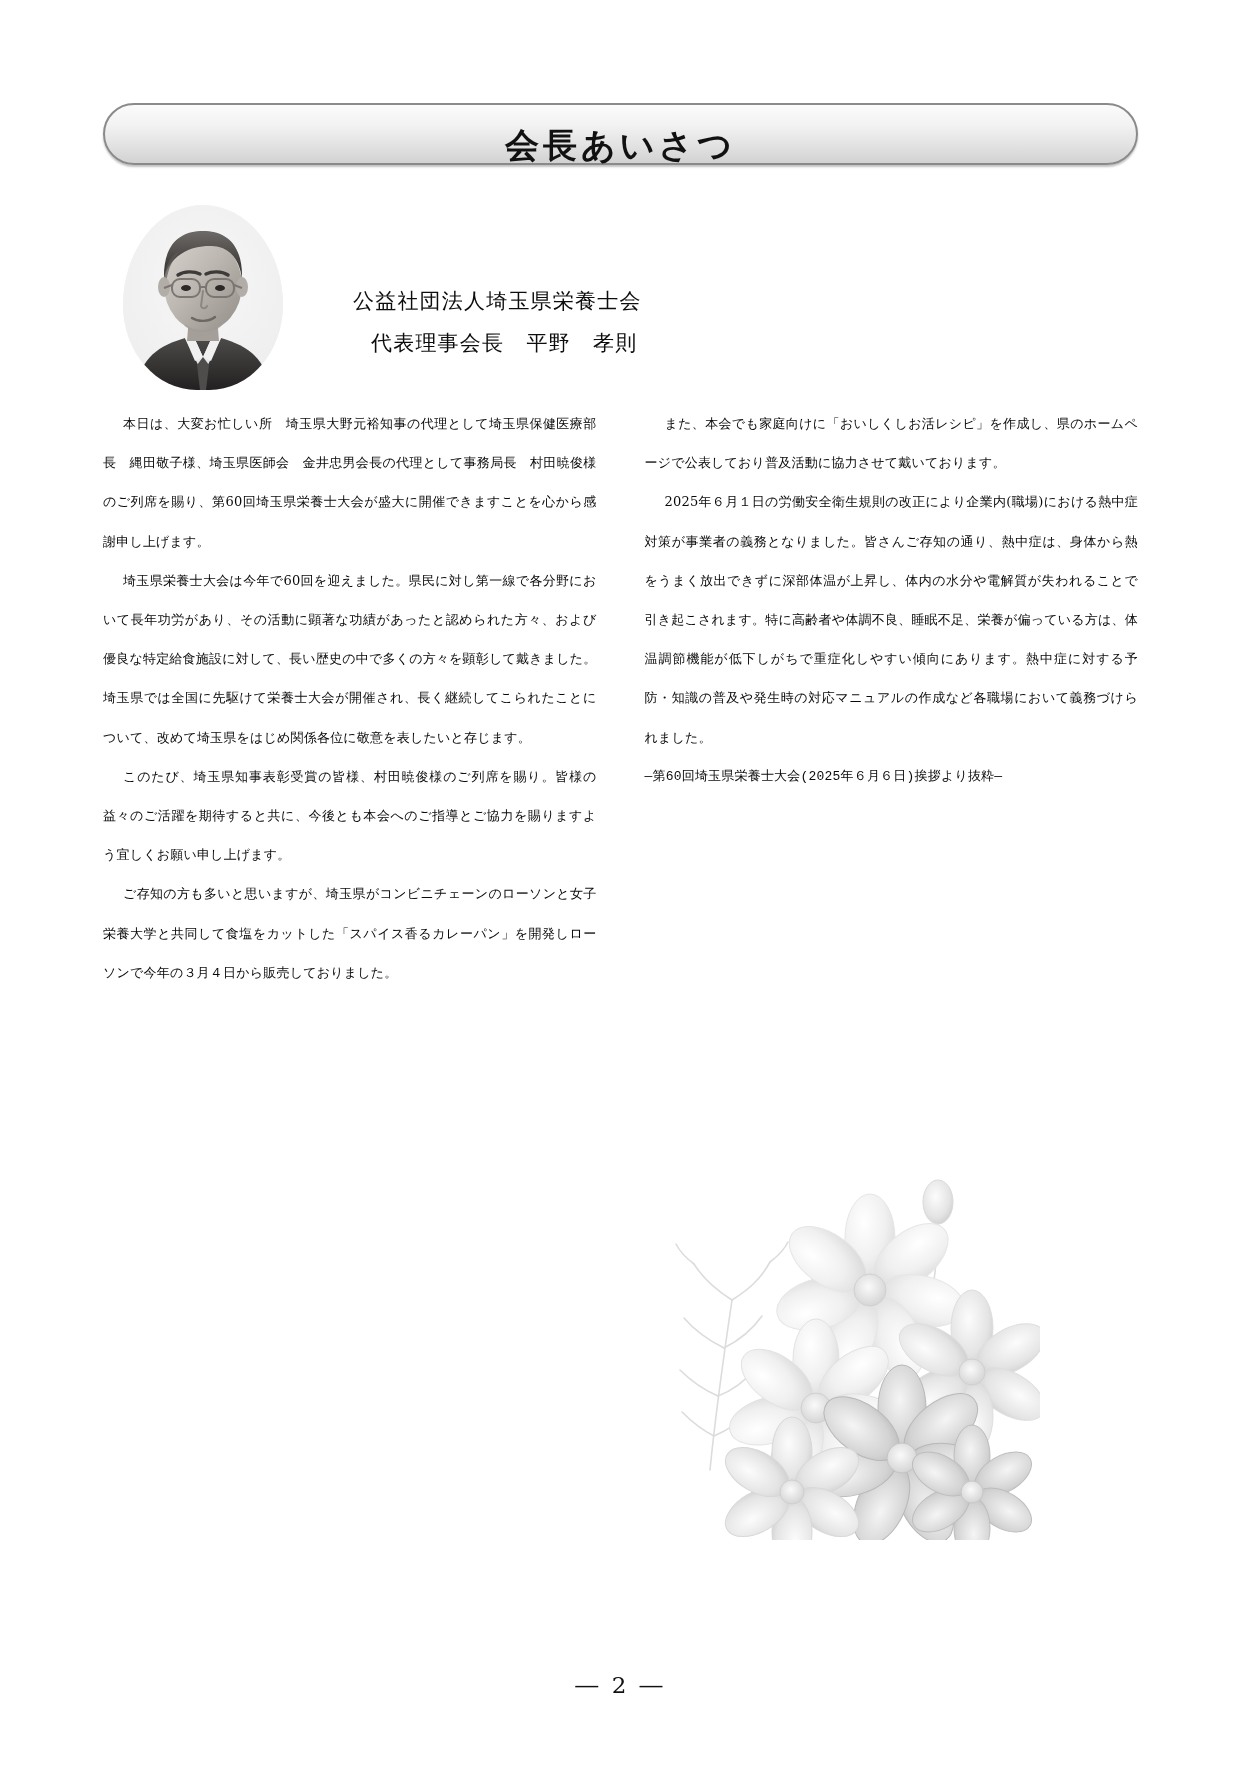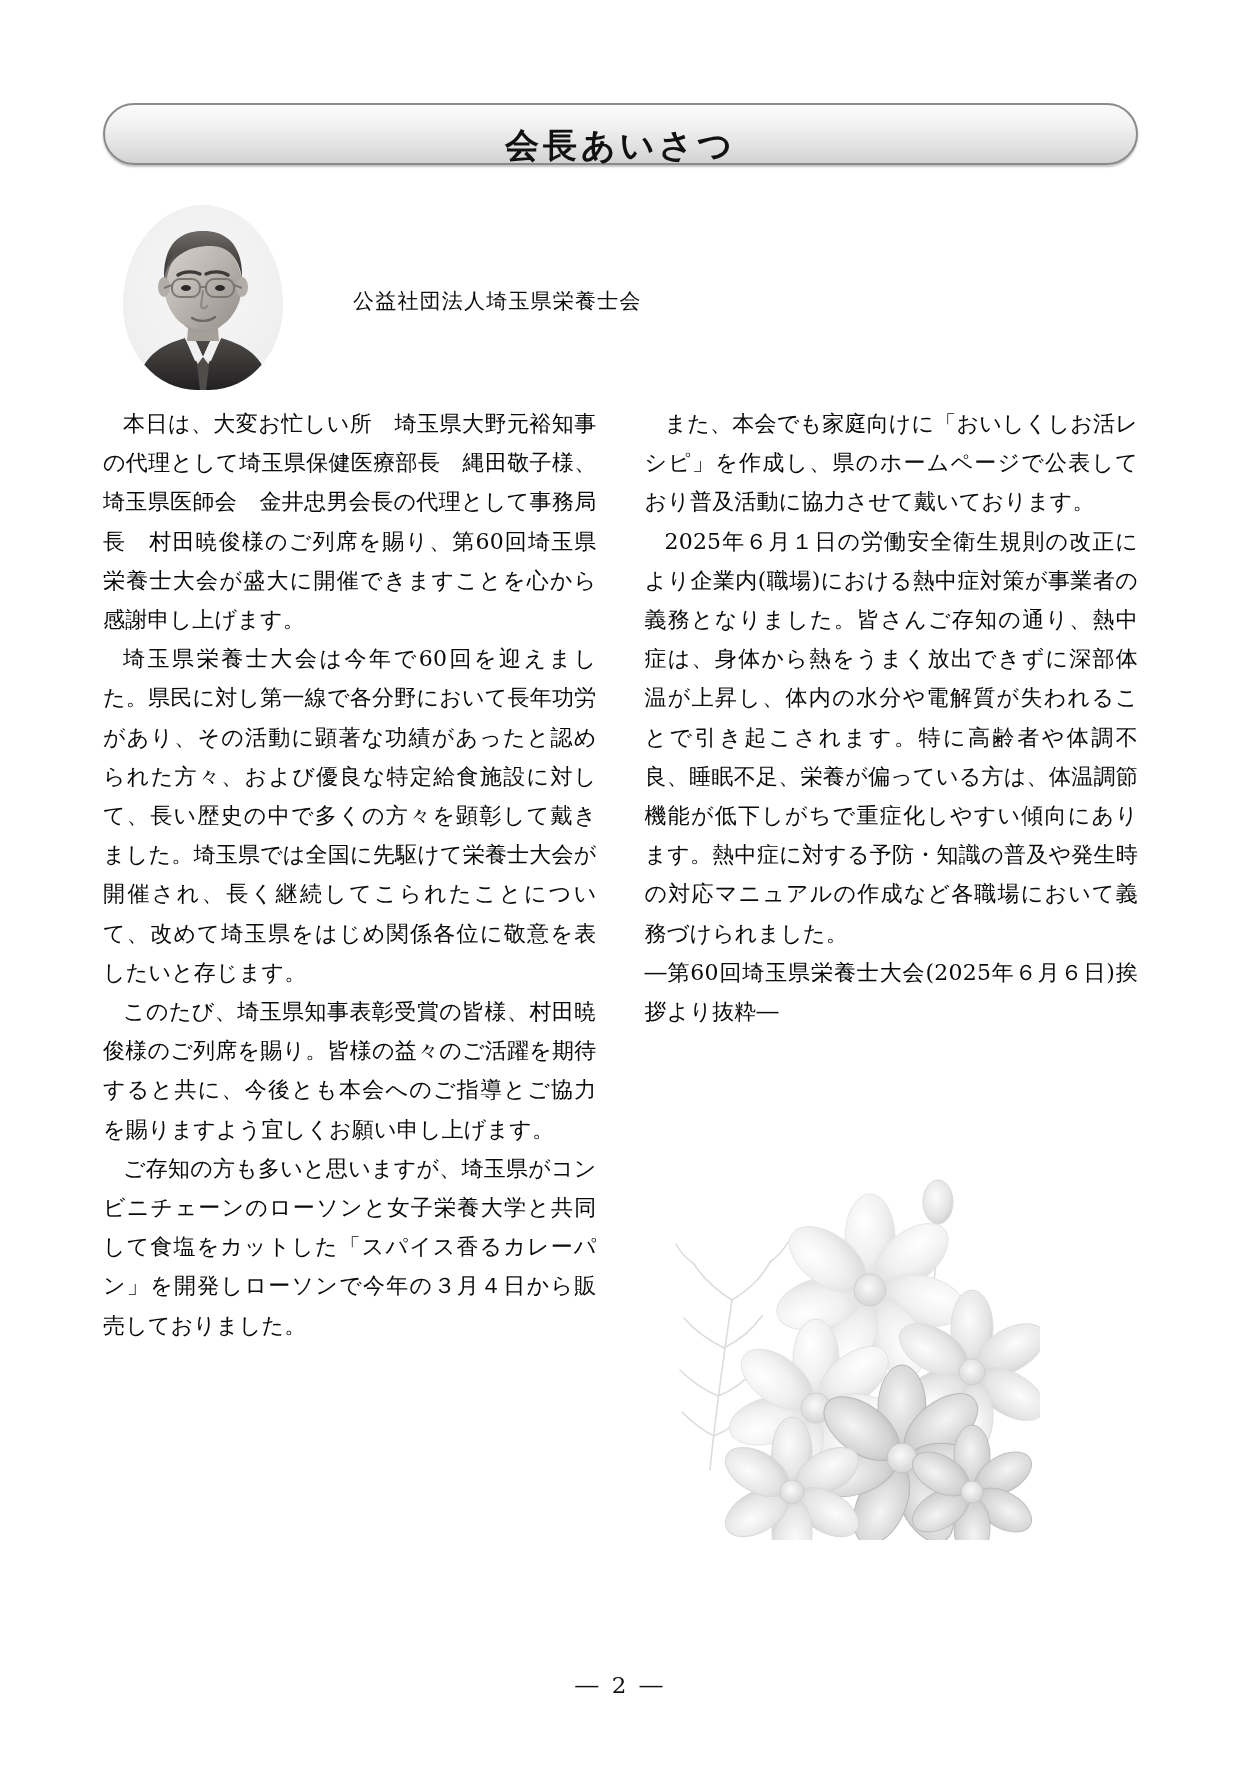--- a/index.html
+++ b/index.html
@@ -90,31 +90,31 @@
     height: 1200px;
     display: flex;
     gap: 48px;
   }
   .column {
     width: 494px;
     position: relative;
   }
   .para {
     font-family: "DejaVu Serif", "Liberation Serif", serif;
-    font-size: 22px;
+    font-size: 13px;
     line-height: 39.2px;
     text-align: justify;
     text-justify: inter-character;
     text-indent: 20px;
     margin: 0;
     letter-spacing: 0.2px;
     word-break: break-all;
     color: #0a0a0a;
   }
-  .para.noindent { text-indent: 0; }
+  .para.noindent { text-indent: 0; font-family: Liberation Mono, monospace; }
 
   
   #flower-decoration {
     position: absolute;
     left: 620px;
     top: 1140px;
     width: 420px;
     height: 400px;
     pointer-events: none;
   }
@@ -208,20 +208,21 @@
       <path d="M80 86 L78 101 C79 104 83 104 84 101" stroke="#8d8782" stroke-width="2" fill="none" stroke-linecap="round"></path>
 
       <path d="M69 113 C75 117 86 117 92 112" stroke="#6e6863" stroke-width="2.4" fill="none" stroke-linecap="round"></path>
 
       <path d="M62 120 C70 128 92 128 99 119" stroke="#a09a95" stroke-width="2" fill="none" opacity="0.6"></path>
     </svg>
   </div>
 
   <div class="sig-block">
     <div class="sig-line org">公益社団法人埼玉県栄養士会</div>
+    <div class="sig-line name">代表理事会長　平野　孝則</div>
   </div>
 </div>
 
 <div id="body-columns">
 
   <div class="column" id="left-column">
     <p class="para">本日は、大変お忙しい所　埼玉県大野元裕知事の代理として埼玉県保健医療部長　縄田敬子様、埼玉県医師会　金井忠男会長の代理として事務局長　村田暁俊様のご列席を賜り、第60回埼玉県栄養士大会が盛大に開催できますことを心から感謝申し上げます。</p>
     <p class="para">埼玉県栄養士大会は今年で60回を迎えました。県民に対し第一線で各分野において長年功労があり、その活動に顕著な功績があったと認められた方々、および優良な特定給食施設に対して、長い歴史の中で多くの方々を顕彰して戴きました。埼玉県では全国に先駆けて栄養士大会が開催され、長く継続してこられたことについて、改めて埼玉県をはじめ関係各位に敬意を表したいと存じます。</p>
     <p class="para">このたび、埼玉県知事表彰受賞の皆様、村田暁俊様のご列席を賜り。皆様の益々のご活躍を期待すると共に、今後とも本会へのご指導とご協力を賜りますよう宜しくお願い申し上げます。</p>
     <p class="para">ご存知の方も多いと思いますが、埼玉県がコンビニチェーンのローソンと女子栄養大学と共同して食塩をカットした「スパイス香るカレーパン」を開発しローソンで今年の３月４日から販売しておりました。</p>

